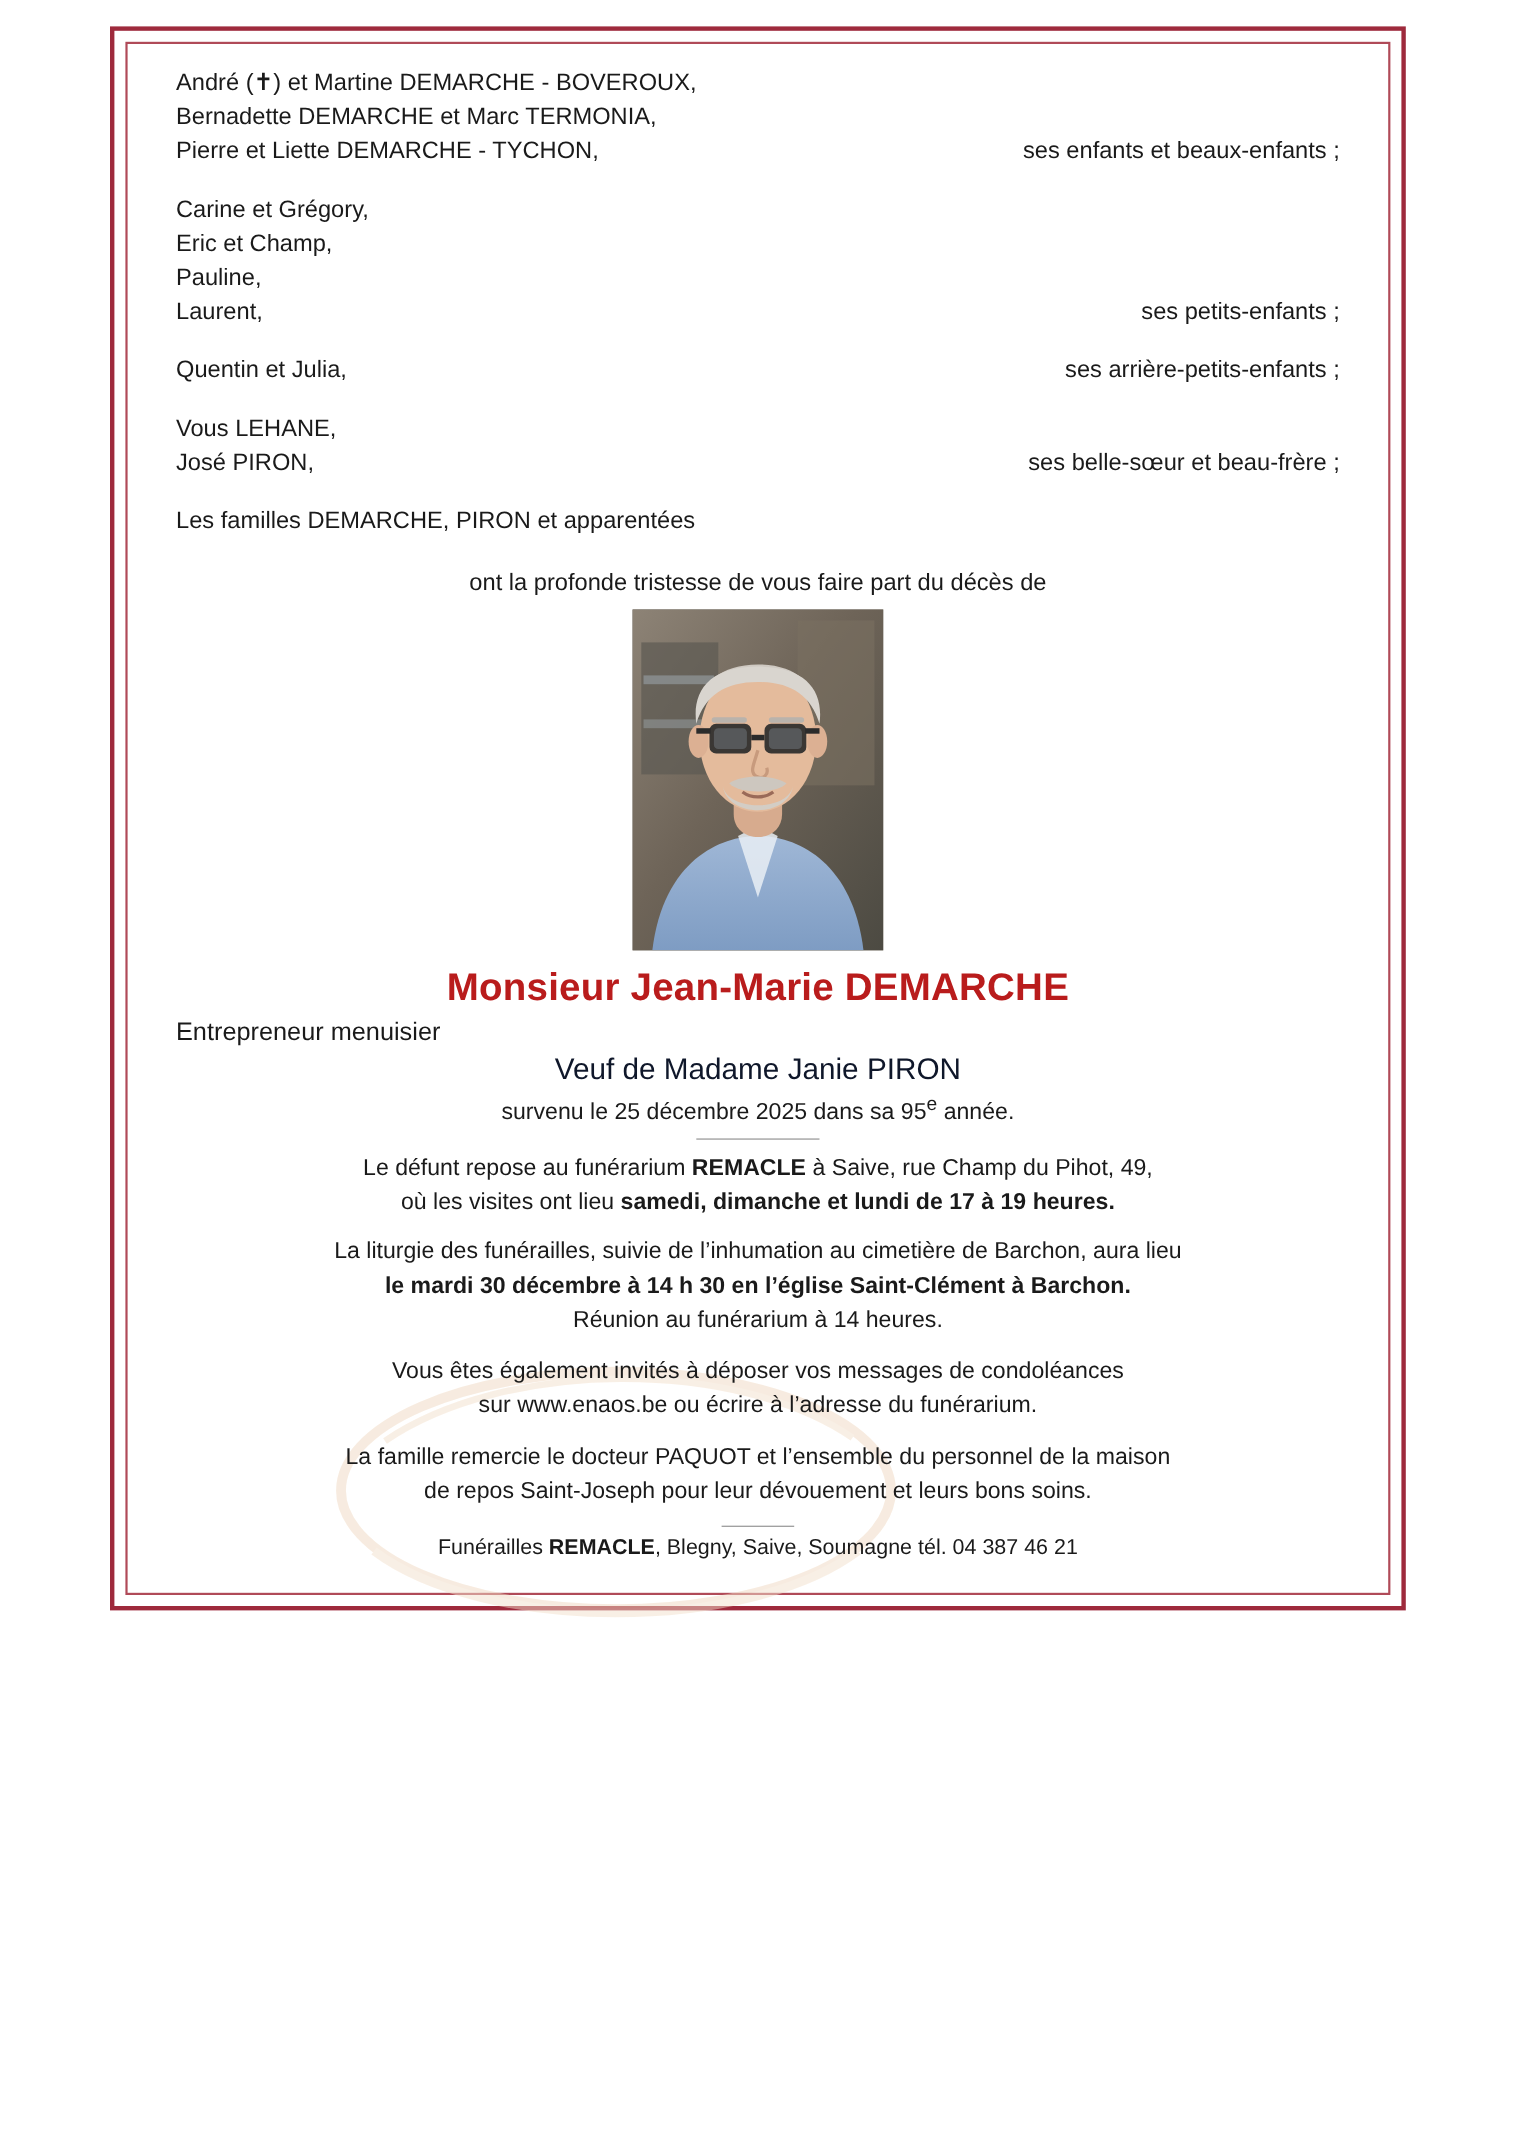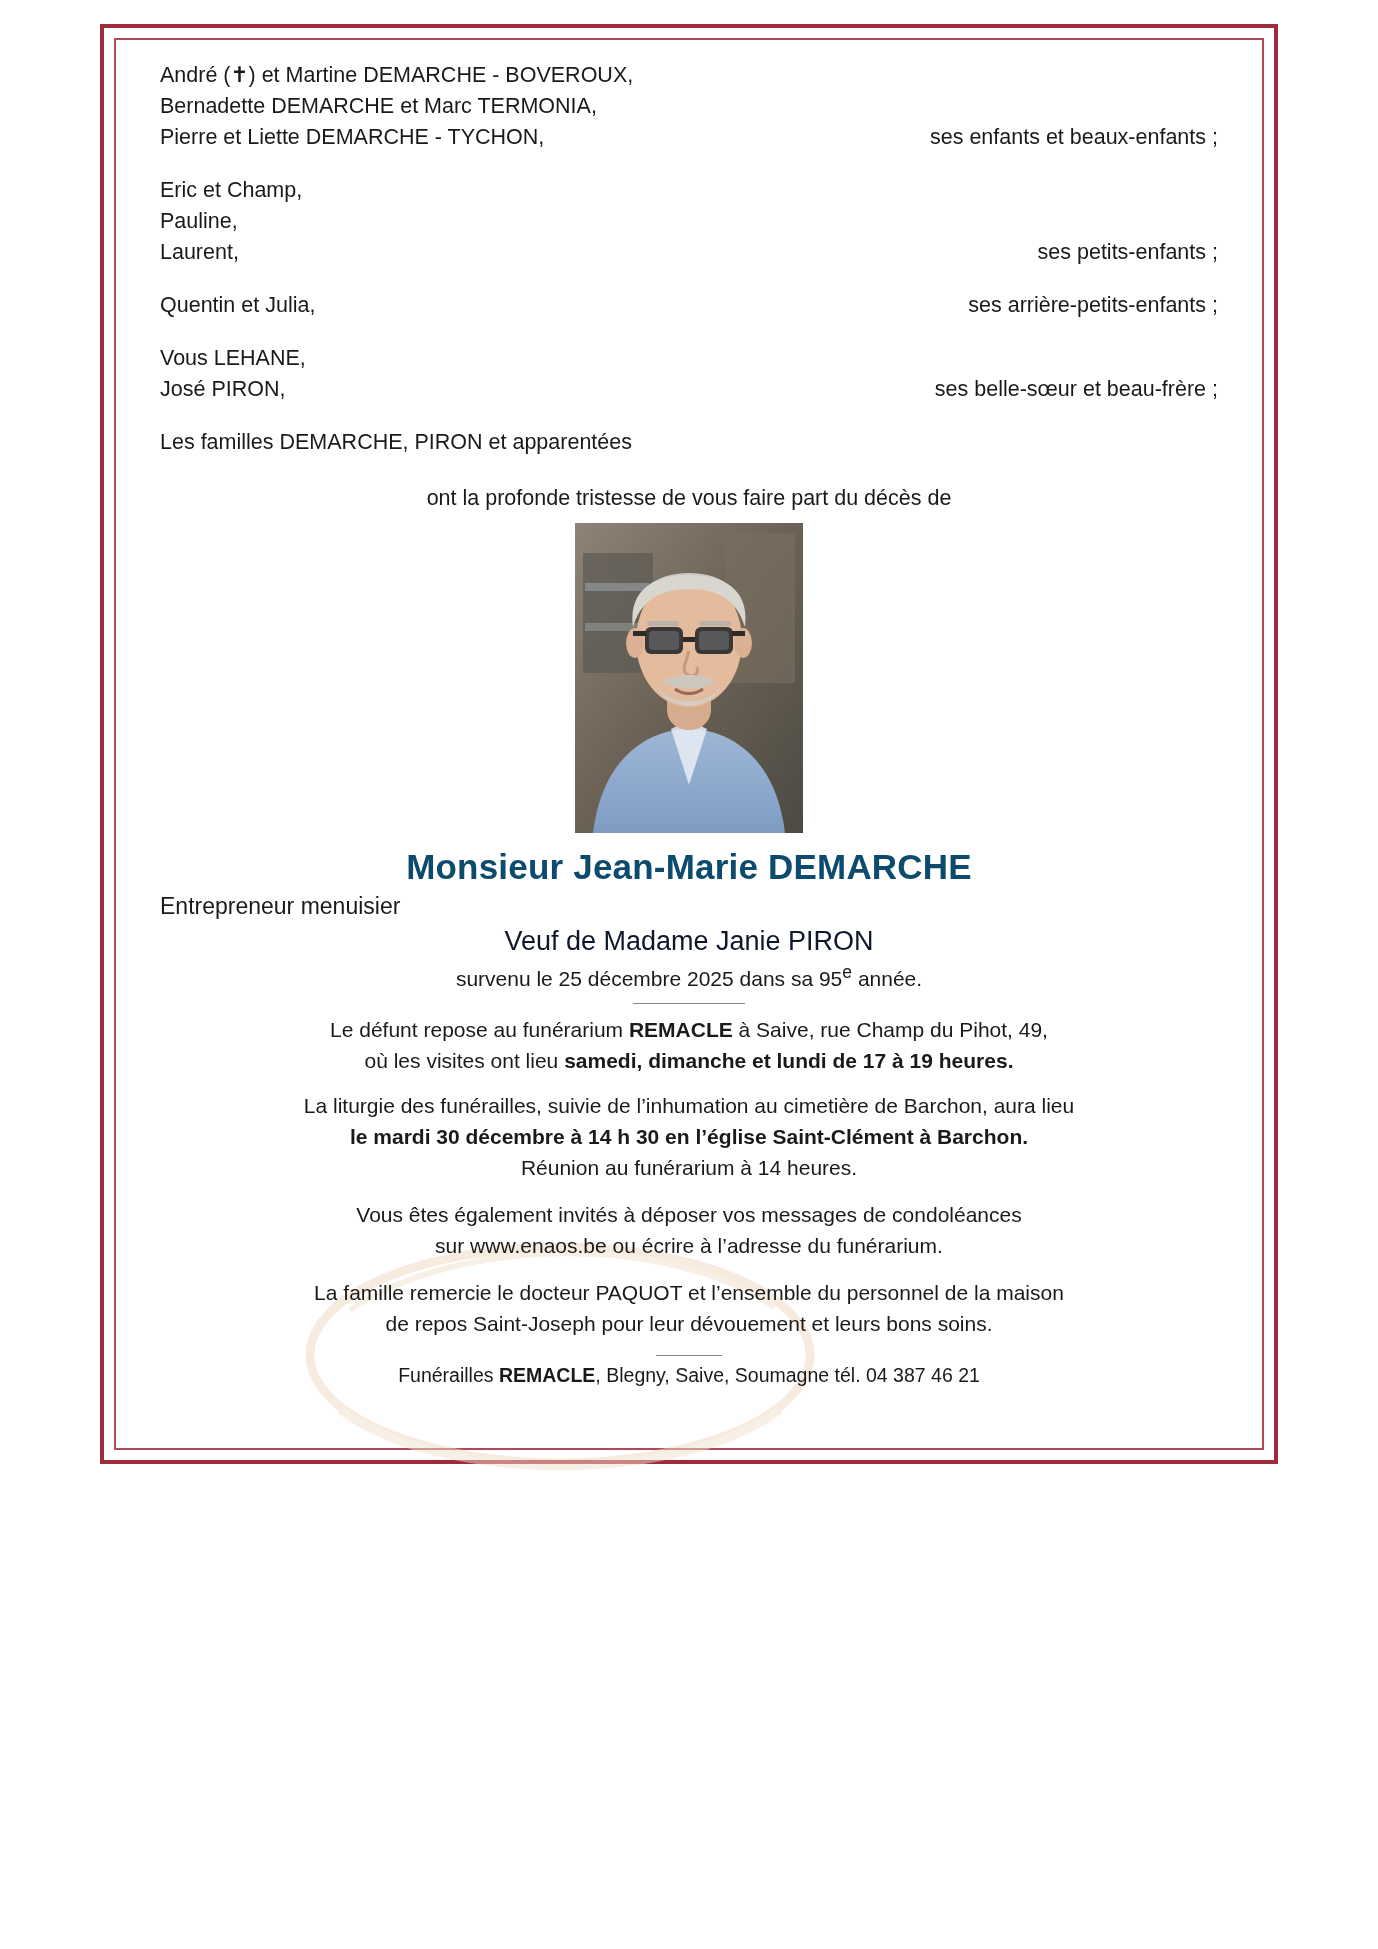--- a/index.html
+++ b/index.html
@@ -106,21 +106,21 @@
     background: #5b5347;
   }
   .photo svg { display:block; }
 
   .name {
     text-align: center;
     font-size: 35px;
     font-weight: bold;
     letter-spacing: 0.2px;
     margin-top: 2px;
-    color: #0c4a6e;
+    color: #b91c1c;
   }
   .job {
     text-align: left;
     font-size: 23px;
     margin-top: 6px;
     color: #1a1a1a;
   }
   .spouse {
     text-align: center;
     font-size: 27px;
@@ -189,20 +189,23 @@
           <div class="fam-line">
             <span class="names">Bernadette DEMARCHE et Marc TERMONIA,</span>
           </div>
           <div class="fam-line">
             <span class="names">Pierre et Liette DEMARCHE - TYCHON,</span>
             <span class="role">ses enfants et beaux-enfants ;</span>
           </div>
         </div>
 
         <div class="fam-block">
+          <div class="fam-line">
+            <span class="names">Carine et Grégory,</span>
+          </div>
           <div class="fam-line">
             <span class="names">Eric et Champ,</span>
           </div>
           <div class="fam-line">
             <span class="names">Pauline,</span>
           </div>
           <div class="fam-line">
             <span class="names">Laurent,</span>
             <span class="role">ses petits-enfants ;</span>
           </div>

